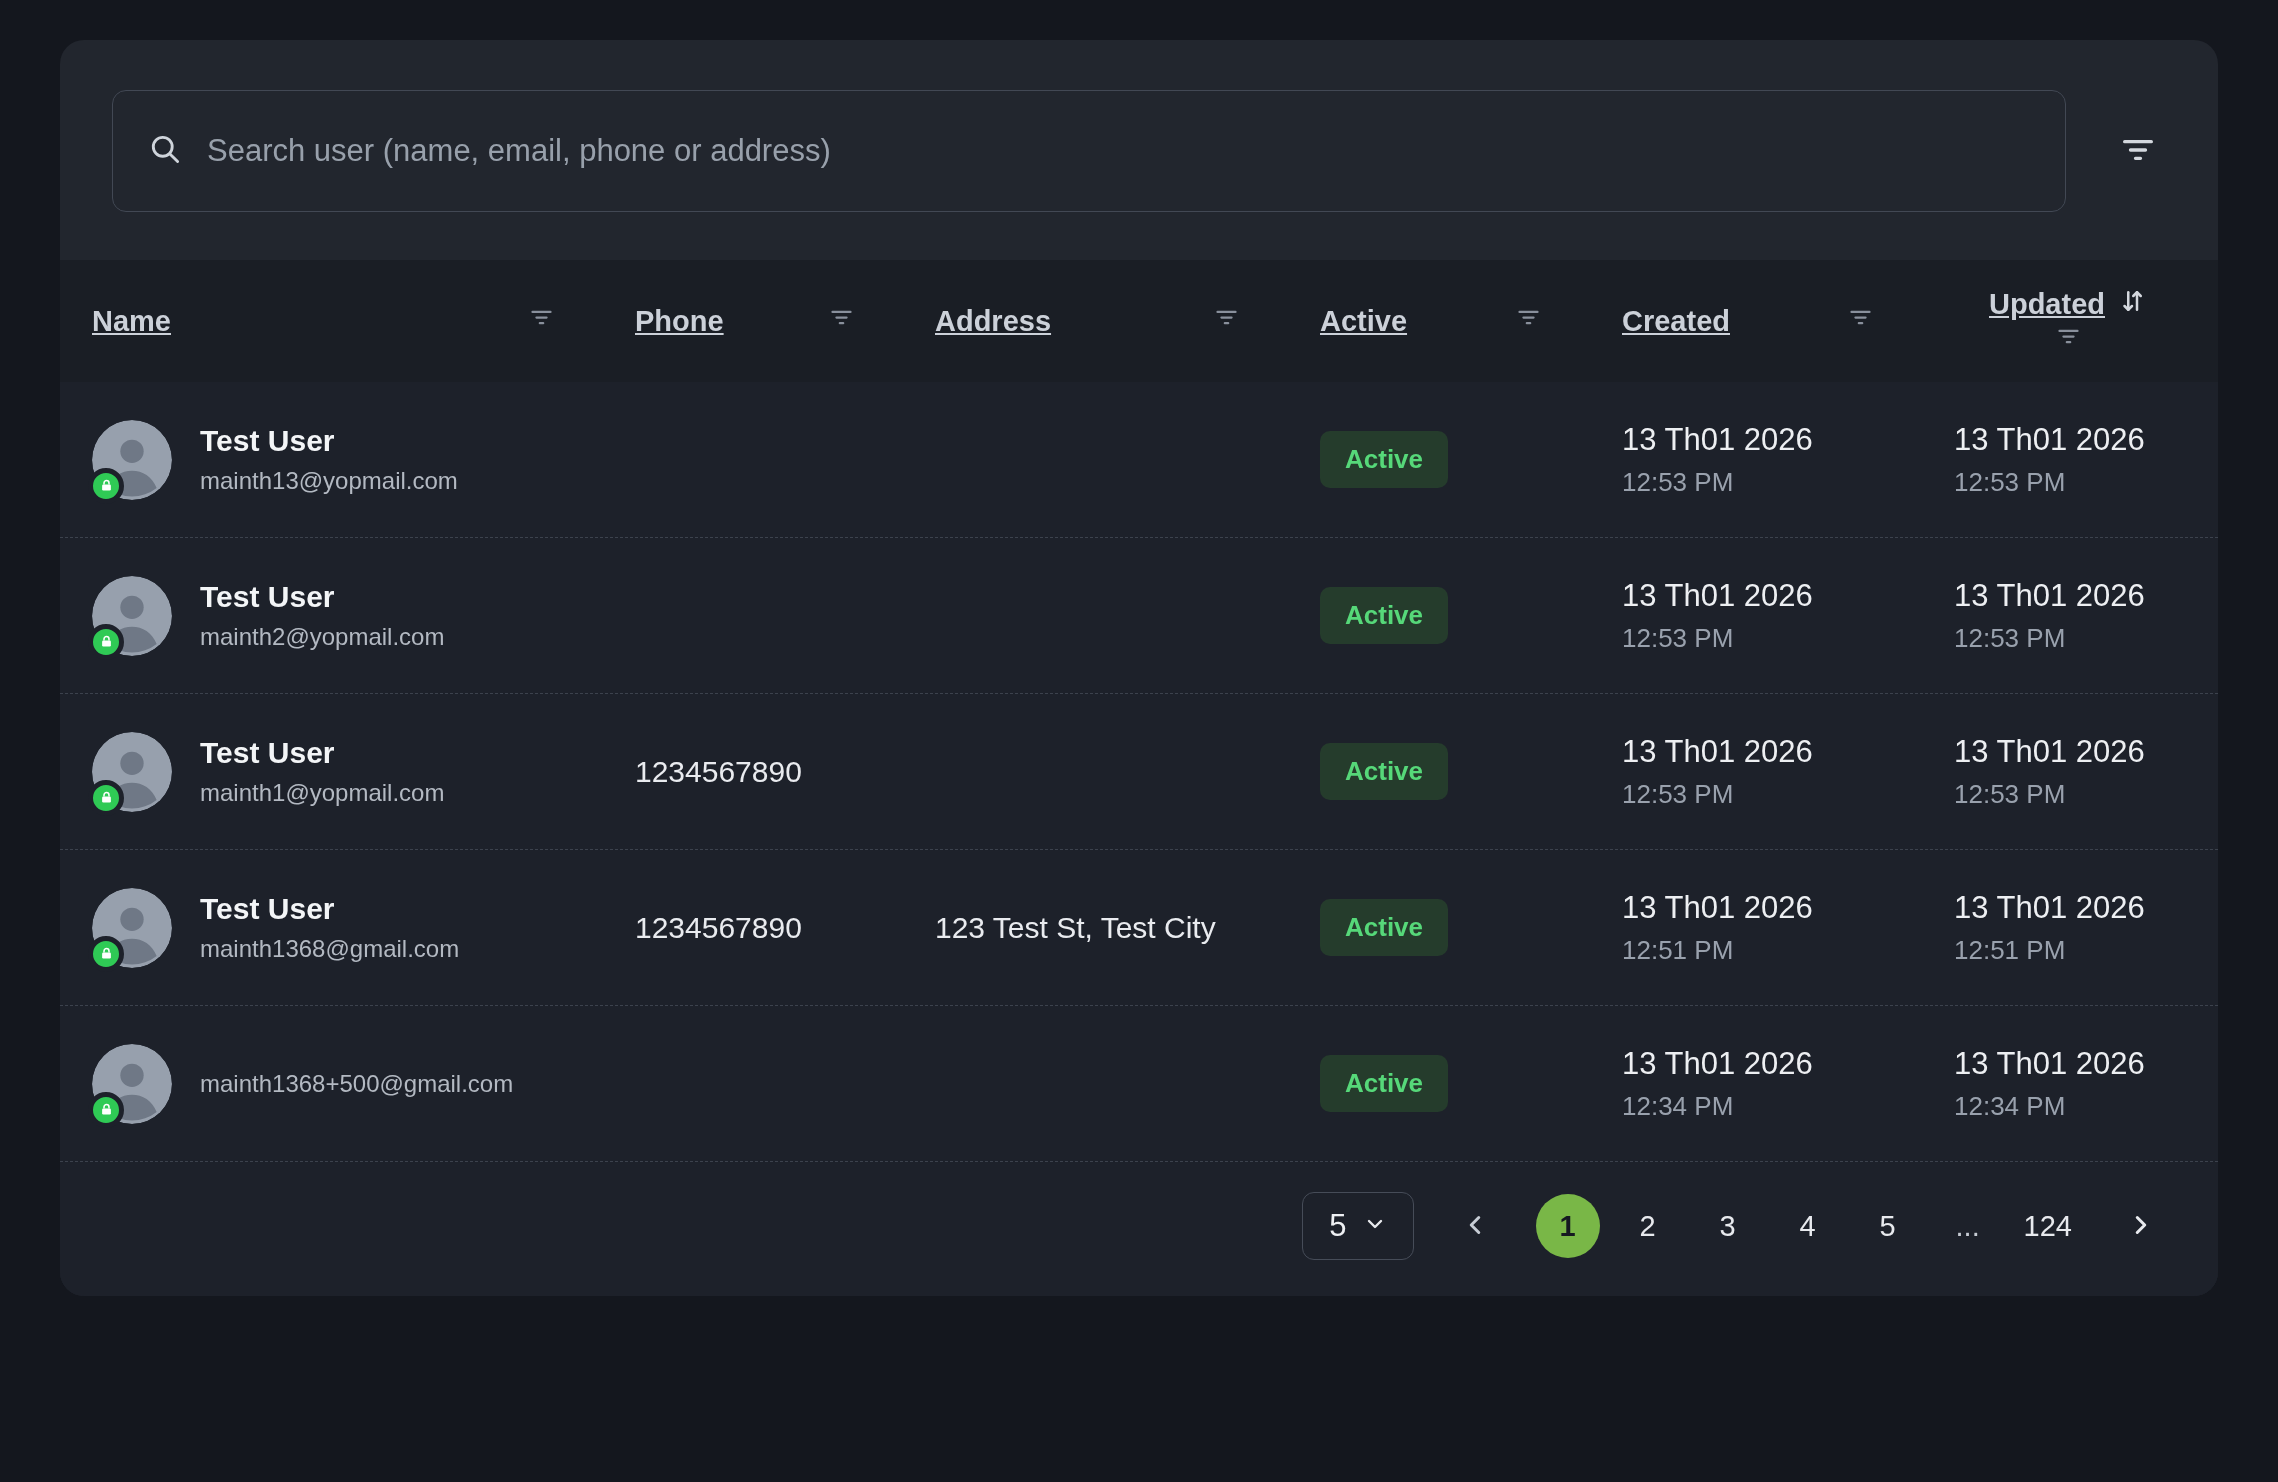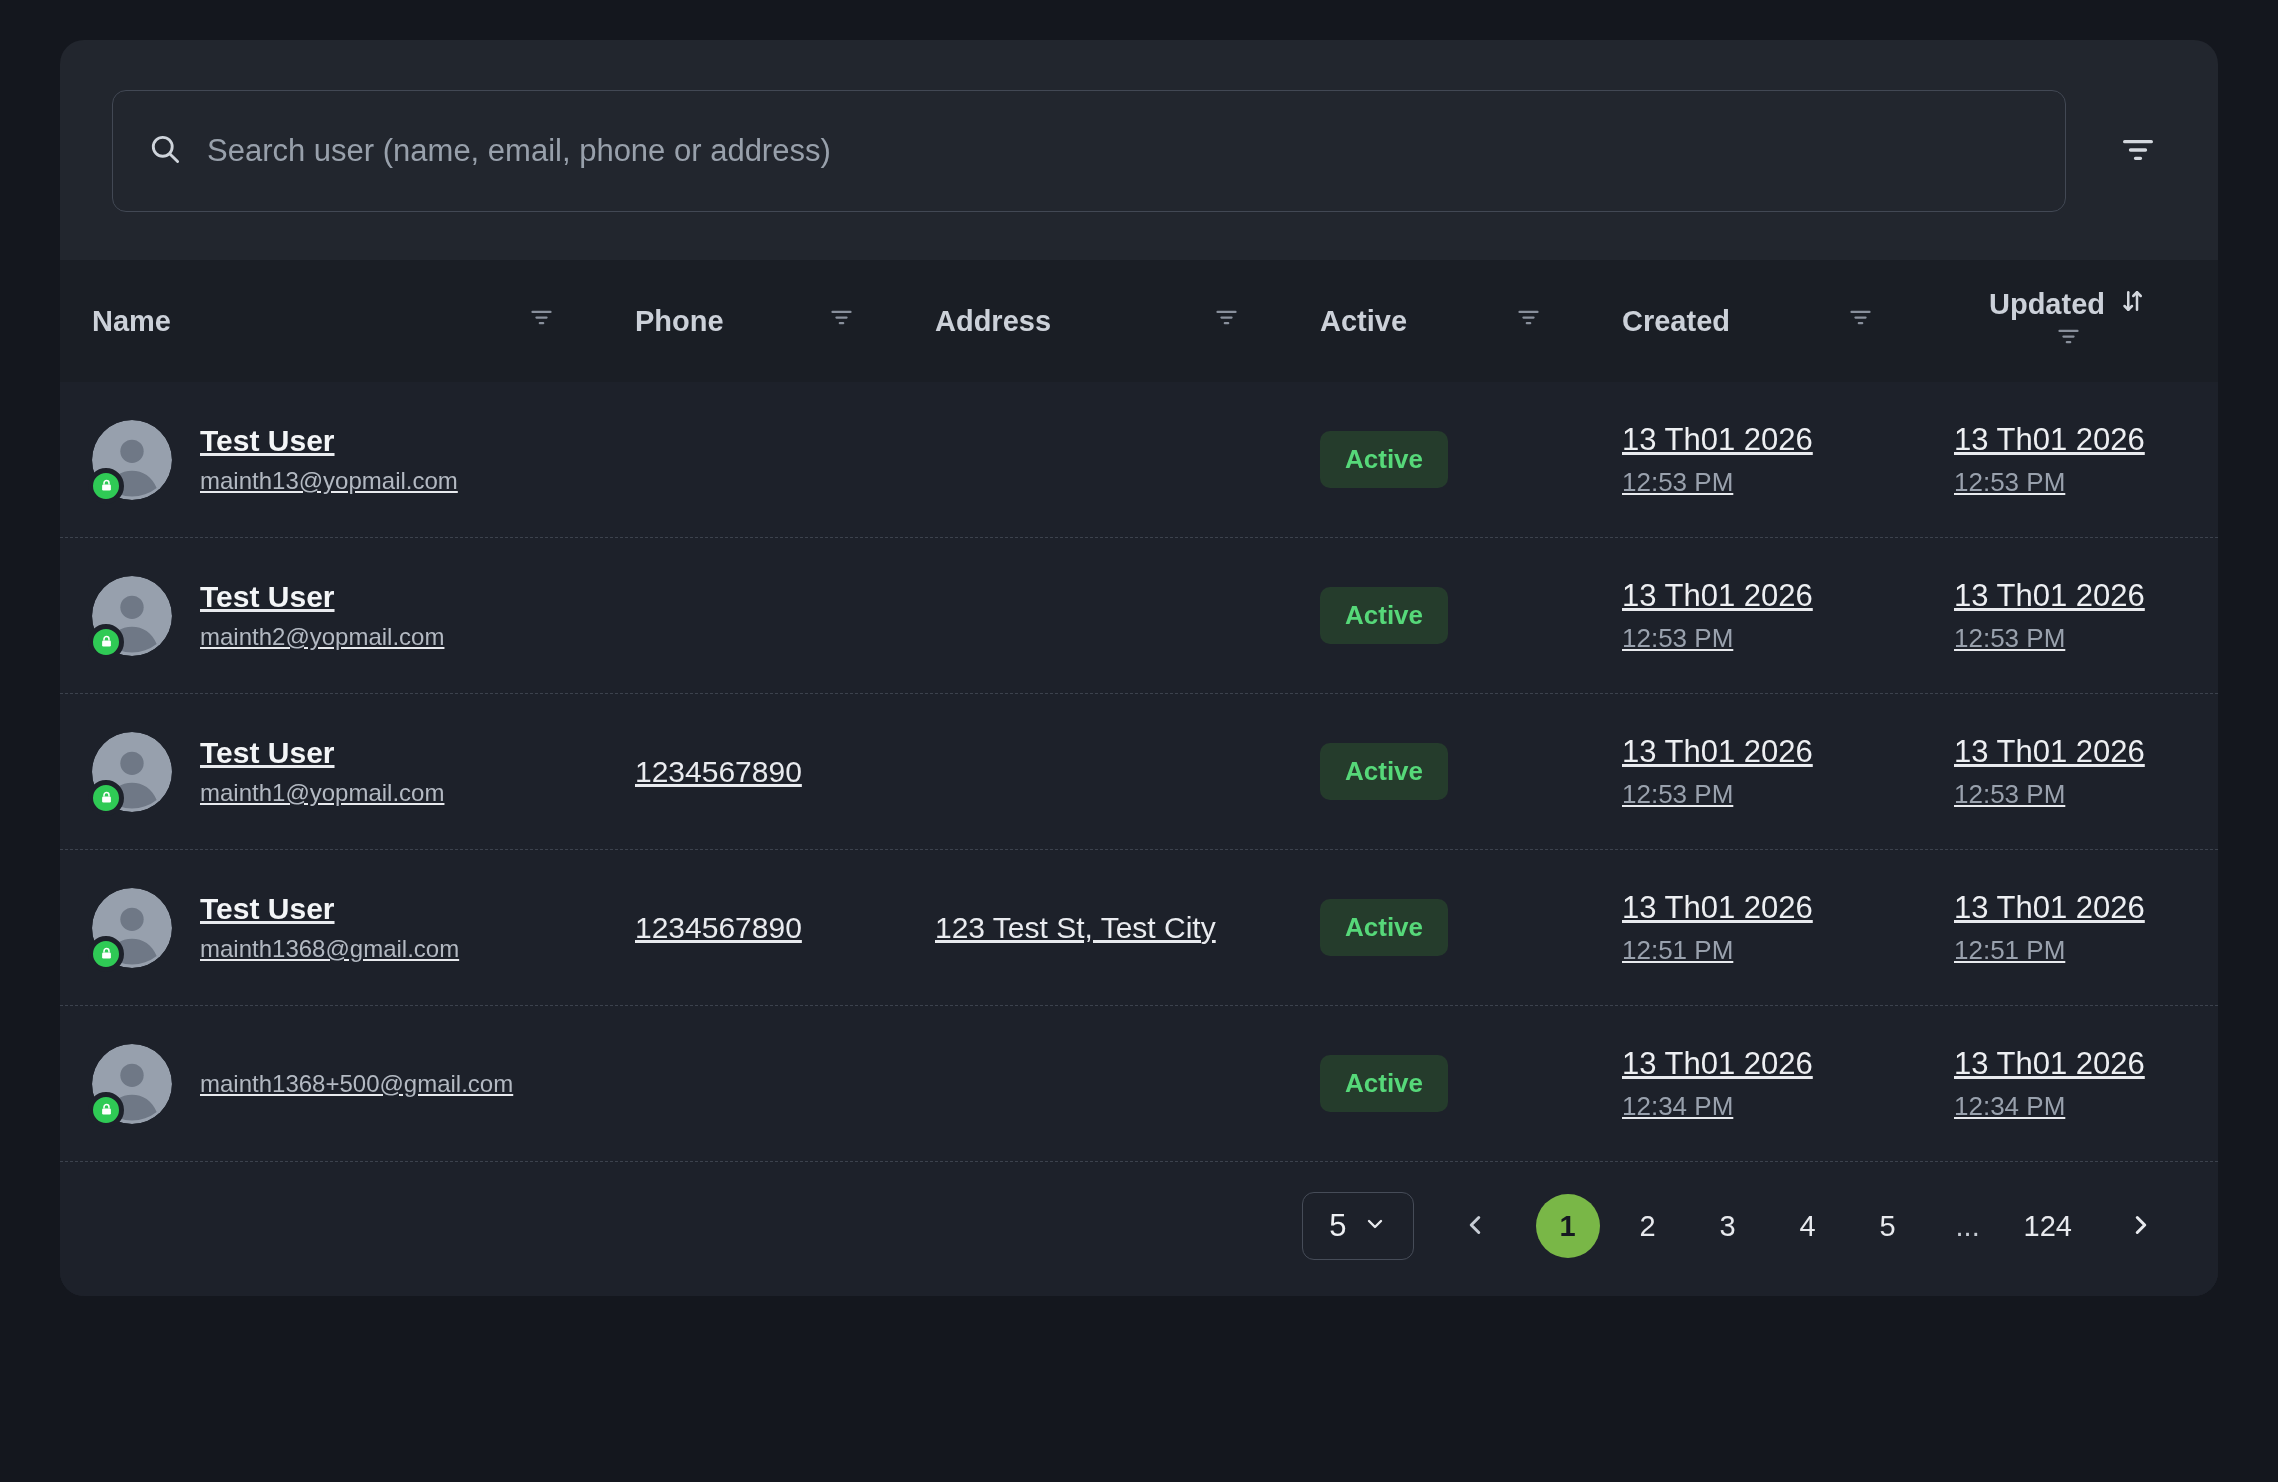--- a/index.html
+++ b/index.html
@@ -62,36 +62,36 @@
     display: grid;
     grid-template-columns: 575px 300px 385px 302px 332px 1fr;
     align-items: center;
   }
   .thead {
     background: #1a1e25;
     height: 122px;
     font-size: 29px;
     font-weight: 700;
     color: #ccd1d9;
+    text-decoration: underline;
   }
   .th {
     display: flex;
     align-items: center;
     justify-content: space-between;
     padding-right: 80px;
     cursor: pointer;
   }
   .th:first-child { padding-left: 32px; }
   .th:last-child { padding-right: 36px; flex-direction: column; }
   .th-label { display: flex; align-items: center; gap: 12px; }
   .row {
     height: 156px;
     border-bottom: 1px dashed #3c424d;
     cursor: pointer;
-    text-decoration: underline;
   }
   .cell { font-size: 30px; color: #e9ebef; }
   .name-cell {
     display: flex; align-items: center; gap: 28px;
     padding-left: 32px;
   }
   .avatar { position: relative; width: 80px; height: 80px; flex: 0 0 80px; }
   .avatar-circle {
     width: 80px; height: 80px; border-radius: 50%;
     overflow: hidden; display: block;

